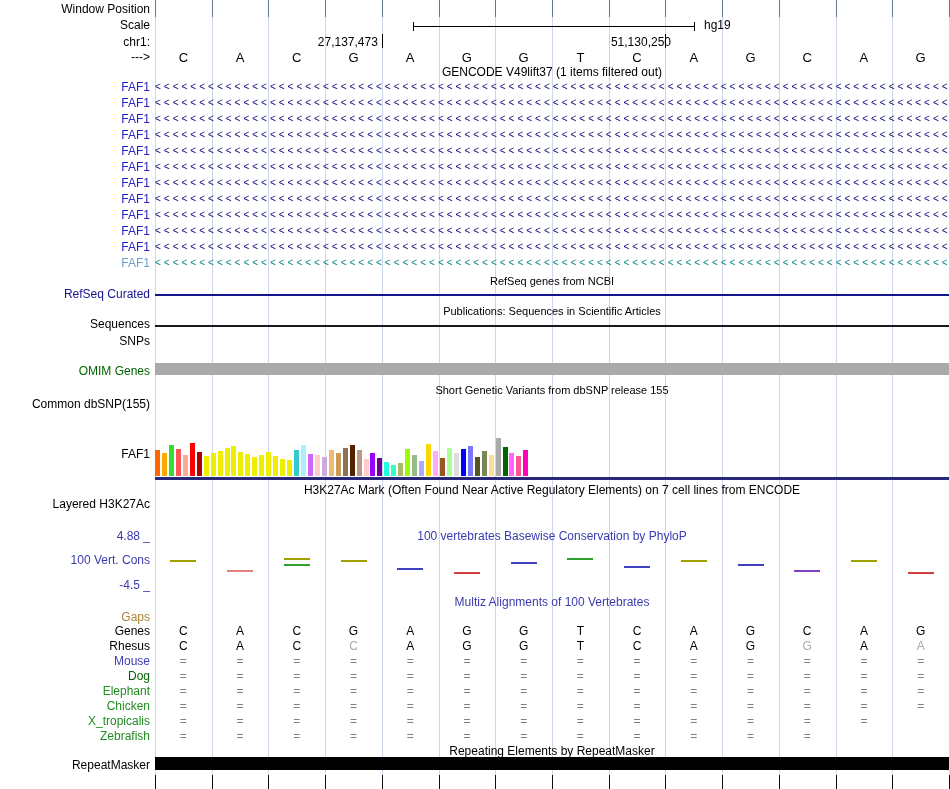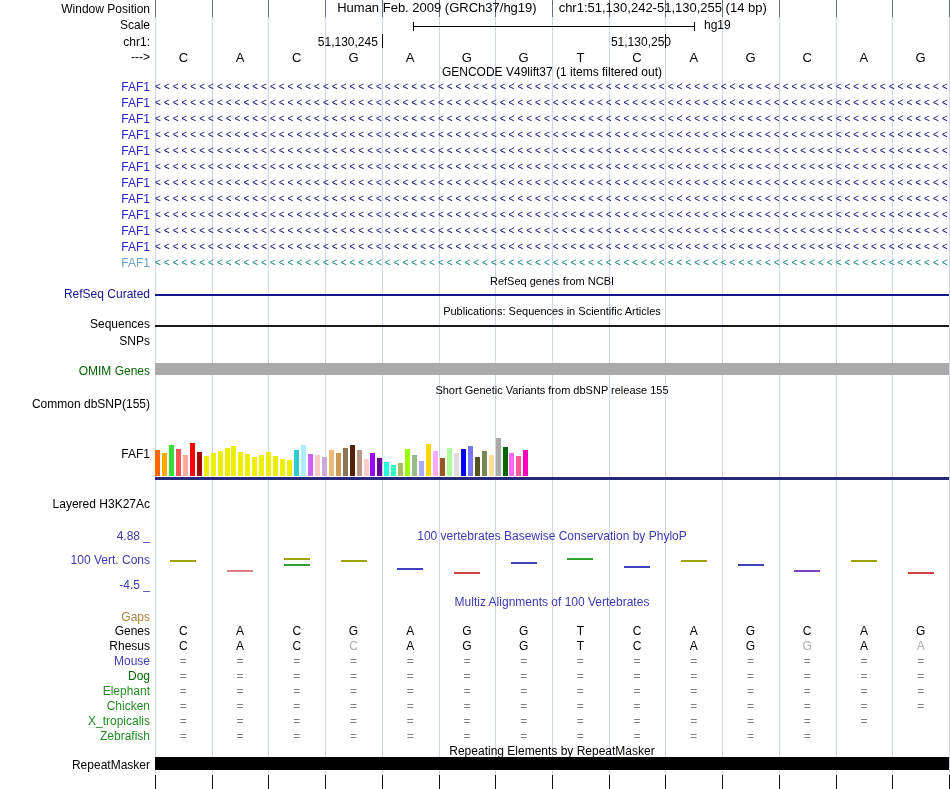--- a/index.html
+++ b/index.html
@@ -71,23 +71,20 @@
       <div class="tick-top" style="left: 778.857px;"></div>
       <div class="guideline" style="left: 835.571px; background: rgb(204, 216, 234);"></div>
       <div class="tick-top" style="left: 835.571px;"></div>
       <div class="guideline" style="left: 892.286px; background: rgb(204, 216, 234);"></div>
       <div class="tick-top" style="left: 892.286px;"></div>
       <div class="guideline" style="left: 949px; background: rgb(204, 216, 234);"></div>
       <div class="tick-top" style="left: 949px;"></div>
     </div>
 
   <div class="lbl" style="top:2px">Window Position</div>
-  <div class="ctitle f13" style="top:1px">
-    <span class="hspan">Human Feb. 2009 (GRCh37/hg19)</span><span>chr1:51,130,242-51,130,255 (14 bp)</span>
-  </div>
 
   <div class="lbl" style="top:18px">Scale</div>
   <div class="scale-bar"></div>
   <div class="scale-genome">hg19</div>
 
   <div class="lbl" style="top:35px">chr1:</div>
   <div class="lbl" style="top:50px">---&gt;</div>
 
   <div class="ctitle" style="top:65px">GENCODE V49lift37 (1 items filtered out)</div>
 
@@ -103,20 +100,21 @@
 
   <div class="lbl" style="top: 364px; color: rgb(0, 100, 0);">OMIM Genes</div>
   <div class="hline" id="omim-bar" style="background: rgb(170, 170, 170);"></div>
 
   <div class="ctitle small" style="top:383px">Short Genetic Variants from dbSNP release 155</div>
   <div class="lbl" style="top:397px">Common dbSNP(155)</div>
 
   <div class="lbl" style="top:447px">FAF1</div>
   <div class="hline" id="gtex-baseline" style="background: rgb(40, 40, 122);"></div>
 
+  <div class="ctitle" style="top:483px">H3K27Ac Mark (Often Found Near Active Regulatory Elements) on 7 cell lines from ENCODE</div>
   <div class="lbl" style="top:497px">Layered H3K27Ac</div>
 
   <div class="lbl" style="top: 529px; color: rgb(58, 58, 176);">4.88 _</div>
   <div class="ctitle" style="top: 529px; color: rgb(58, 58, 176);">100 vertebrates Basewise Conservation by PhyloP</div>
   <div class="lbl" style="top: 553px; color: rgb(58, 58, 176);">100 Vert. Cons</div>
   <div class="lbl" style="top: 578px; color: rgb(58, 58, 176);">-4.5 _</div>
 
   <div class="ctitle" style="top: 595px; color: rgb(58, 58, 176);">Multiz Alignments of 100 Vertebrates</div>
   <div class="lbl" style="top: 610px; color: rgb(170, 132, 57);">Gaps</div>
 
@@ -134,21 +132,21 @@
       <div class="tick-bottom" style="left: 495.286px;"></div>
       <div class="tick-bottom" style="left: 552px;"></div>
       <div class="tick-bottom" style="left: 608.714px;"></div>
       <div class="tick-bottom" style="left: 665.429px;"></div>
       <div class="tick-bottom" style="left: 722.143px;"></div>
       <div class="tick-bottom" style="left: 778.857px;"></div>
       <div class="tick-bottom" style="left: 835.571px;"></div>
       <div class="tick-bottom" style="left: 892.286px;"></div>
       <div class="tick-bottom" style="left: 949px;"></div>
       <div class="coord-tick" style="left: 381.857px;"></div>
-      <div class="coord-label" style="left: 277.857px;">51,130,245</div>
+      <div class="coord-label" style="left: 277.857px;">27,137,473</div>
       <div class="coord-tick" style="left: 665.429px;"></div>
       <div class="coord-label" style="left: 571px;">51,130,250</div>
       <div class="base-cell" style="left: 155px; top: 50px; width: 56.7143px;">C</div>
       <div class="base-cell" style="left: 211.714px; top: 50px; width: 56.7143px;">A</div>
       <div class="base-cell" style="left: 268.429px; top: 50px; width: 56.7143px;">C</div>
       <div class="base-cell" style="left: 325.143px; top: 50px; width: 56.7143px;">G</div>
       <div class="base-cell" style="left: 381.857px; top: 50px; width: 56.7143px;">A</div>
       <div class="base-cell" style="left: 438.571px; top: 50px; width: 56.7143px;">G</div>
       <div class="base-cell" style="left: 495.286px; top: 50px; width: 56.7143px;">G</div>
       <div class="base-cell" style="left: 552px; top: 50px; width: 56.7143px;">T</div>

